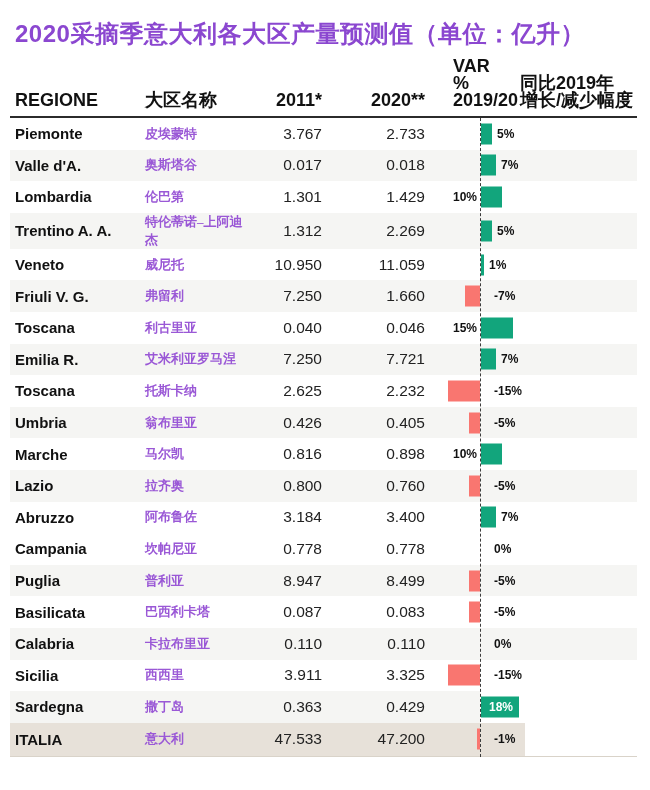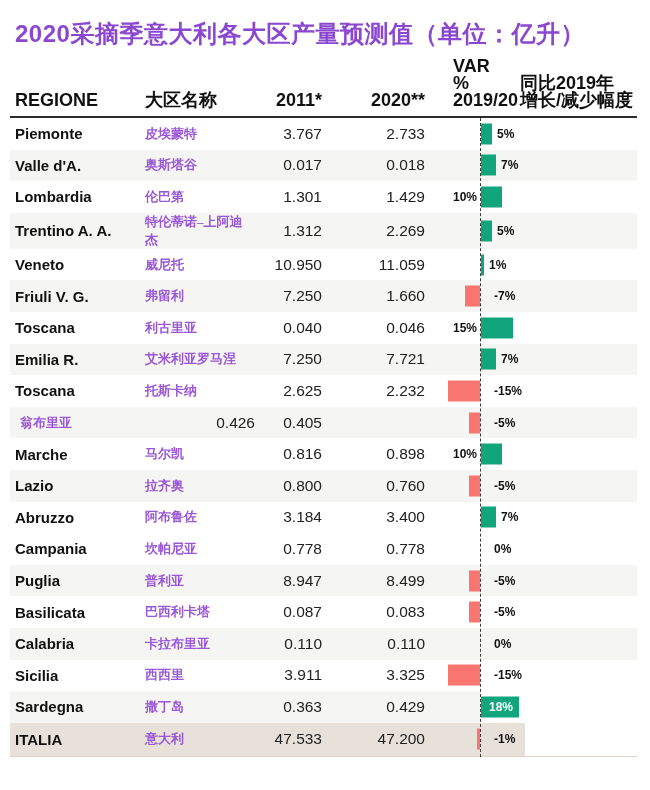--- a/index.html
+++ b/index.html
@@ -201,20 +201,21 @@
     <div class="c-region">Toscana</div>
     <div class="c-cn">托斯卡纳</div>
     <div class="c-2019">2.625</div>
     <div class="c-2020">2.232</div>
     <div class="c-varcol"></div>
     <div class="c-barcell"></div>
   <div class="bar" style="width: 32px; background: rgb(249, 118, 112); left: 438px;"></div>
           <span class="var-label" style="left: 484px;">-15%</span>
         </div>
         <div class="row shade-full">
+    <div class="c-region">Umbria</div>
     <div class="c-cn">翁布里亚</div>
     <div class="c-2019">0.426</div>
     <div class="c-2020">0.405</div>
     <div class="c-varcol"></div>
     <div class="c-barcell"></div>
   <div class="bar" style="width: 11px; background: rgb(249, 118, 112); left: 459px;"></div>
           <span class="var-label" style="left: 484px;">-5%</span>
         </div>
         <div class="row shade-none">
     <div class="c-region">Marche</div>

